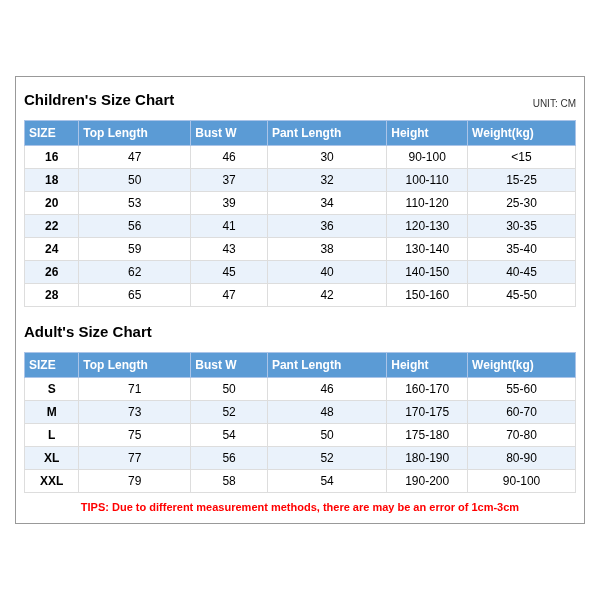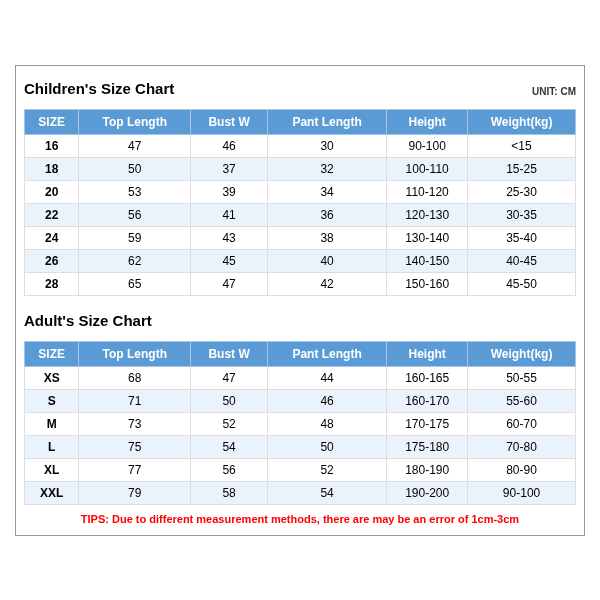--- a/index.html
+++ b/index.html
@@ -25,33 +25,33 @@
       font-size: 15px;
       padding: 6px 0 12px 0;
       position: relative;
     }
     .unit-label {
       position: absolute;
       right: 0;
       top: 50%;
       transform: translateY(-50%);
       font-size: 10px;
-      font-weight: bold;
+      font-weight: normal;
       color: #333;
     }
     table {
       width: 100%;
       border-collapse: collapse;
       margin-bottom: 2px;
     }
     th {
       background: #5b9bd5;
       color: #fff;
       padding: 5px 4px;
-      text-align: center;
+      text-align: left;
       font-weight: bold;
       font-size: 12px;
       border: 1px solid #aac4e8;
     }
     td {
       padding: 4px 4px;
       text-align: center;
       border: 1px solid #ddd;
       font-size: 12px;
     }
@@ -168,28 +168,20 @@
       <tr>
         <th>SIZE</th>
         <th>Top Length</th>
         <th>Bust W</th>
         <th>Pant Length</th>
         <th>Height</th>
         <th>Weight(kg)</th>
       </tr>
     </thead>
     <tbody id="adults-tbody">
-    <tr>
-          <td class="size-col">XS</td>
-          <td>68</td>
-          <td>47</td>
-          <td>44</td>
-          <td>160-165</td>
-          <td>50-55</td>
-        </tr>
         <tr>
           <td class="size-col">S</td>
           <td>71</td>
           <td>50</td>
           <td>46</td>
           <td>160-170</td>
           <td>55-60</td>
         </tr>
         <tr>
           <td class="size-col">M</td>

